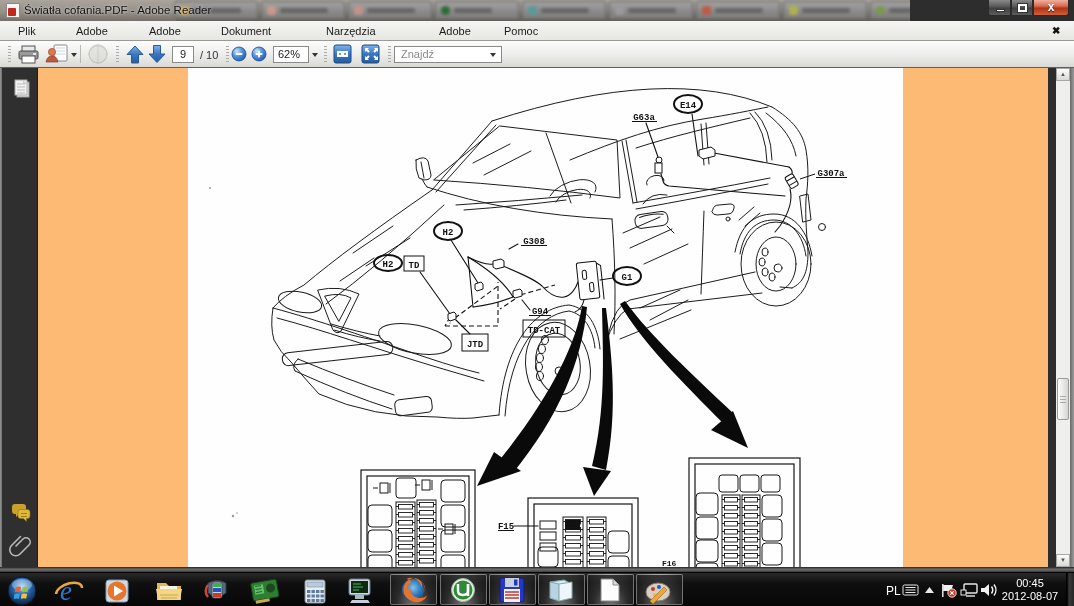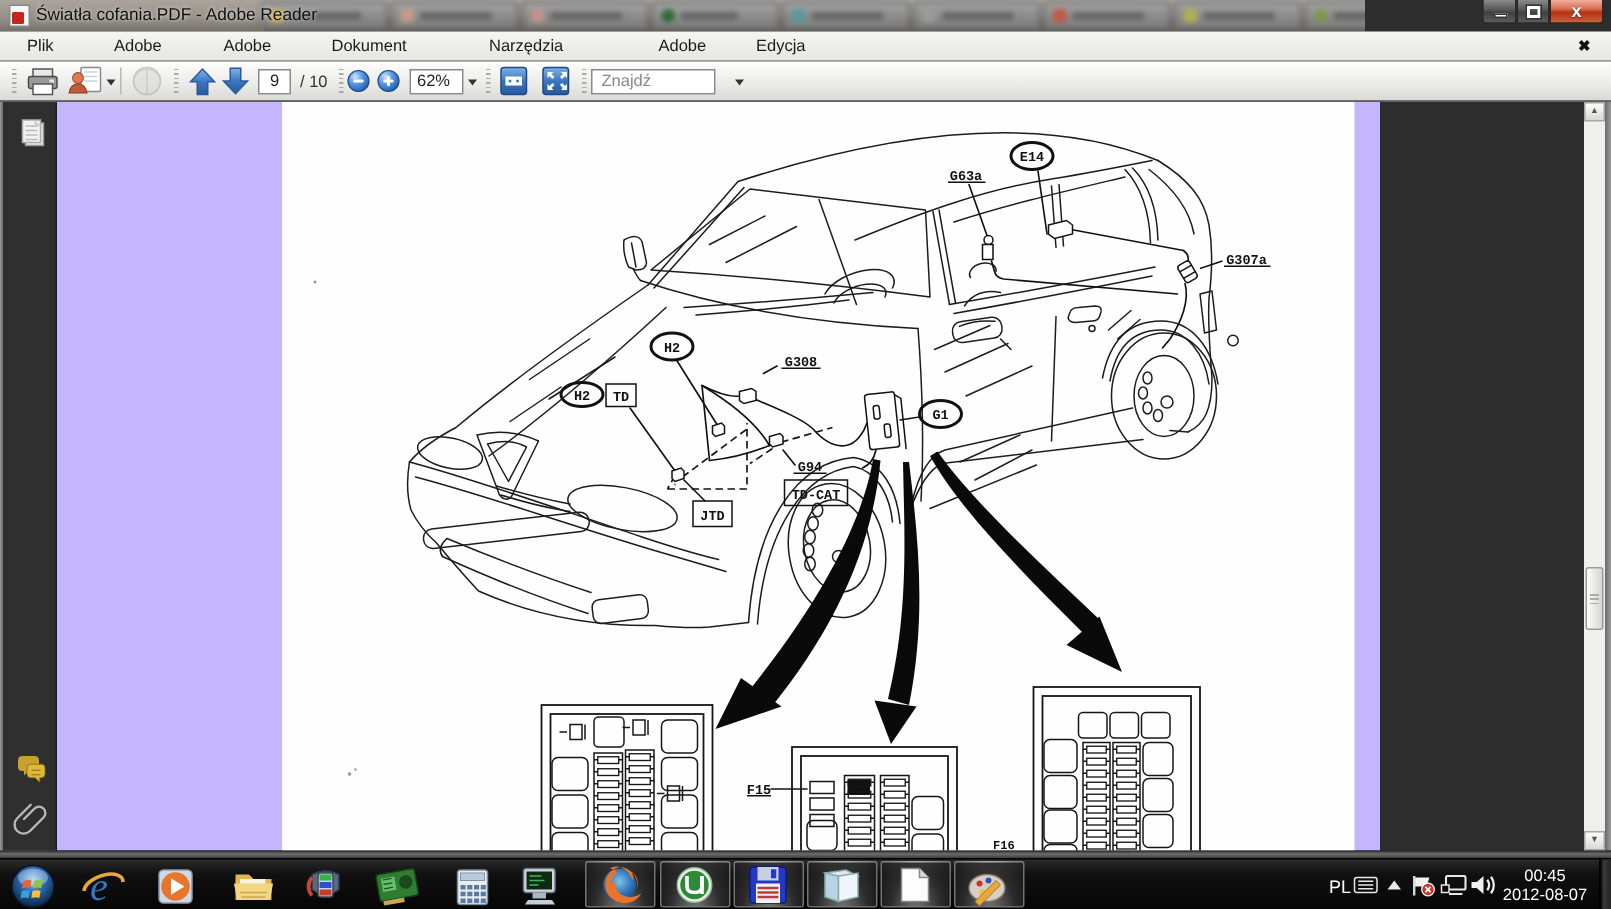--- a/index.html
+++ b/index.html
@@ -35,21 +35,21 @@
 
 #toolbar { position:absolute; left:0; top:41px; width:1074px; height:27px;
   background:linear-gradient(180deg,#fdfdfc 0%,#ececea 55%,#d9d9d5 100%); border-bottom:1px solid #5f5f5f; }
 .grip { position:absolute; top:5px; width:3px; height:16px;
   background-image:repeating-linear-gradient(180deg,#aaa 0 1px,transparent 1px 3px); }
 .tsep { position:absolute; top:4px; width:1px; height:18px; background:#b8b8b4; }
 .tfield { position:absolute; background:#fff; border:1px solid #8a8a8a; font-size:11px; color:#222; }
 .ttext { position:absolute; font-size:11px; color:#333; }
 .caret { position:absolute; width:0; height:0; border-left:3px solid transparent; border-right:3px solid transparent; border-top:4px solid #333; }
 
-#main { position:absolute; left:0; top:68px; width:920px; height:499px; background:#c4b5fd; }
+#main { position:absolute; left:0; top:68px; width:1048px; height:499px; background:#fdba74; }
 #lborder { position:absolute; left:0; top:0; width:2px; height:499px; background:linear-gradient(90deg,#9a9a9a,#6a6a6a); }
 #sidebar { position:absolute; left:2px; top:0; width:36px; height:499px; background:#2f2f2f; border-right:1px solid #1d1d1d; }
 #page { position:absolute; left:188px; top:0; width:715px; height:499px; background:#fefefe; }
 #scroll { position:absolute; left:1056px; top:0; width:14px; height:499px; background:#efefed; }
 .sbtn { position:absolute; left:0; width:14px; height:13px; background:linear-gradient(180deg,#fdfdfd,#d8d8d4); border:1px solid #a6a6a2; }
 #sthumb { position:absolute; left:1px; top:310px; width:12px; height:42px; background:linear-gradient(90deg,#fdfdfd,#d5d5d1); border:1px solid #9a9a96; border-radius:2px; }
 #sthumb:after { content:""; position:absolute; left:2px; top:17px; width:6px; height:7px; background-image:repeating-linear-gradient(180deg,#aaa 0 1px,transparent 1px 3px); }
 #rborder { position:absolute; left:1070px; top:0; width:4px; height:499px; background:linear-gradient(90deg,#6a6a6a,#9c9c9c); }
 #bottomframe { position:absolute; left:0; top:567px; width:1074px; height:5px;
   background:linear-gradient(180deg,#222 0%,#6e6e6e 45%,#3e3e3e 100%); }
@@ -120,21 +120,21 @@
     <div class="wb cls"><span style="font-weight:bold;font-size:12px;text-shadow:0 1px 1px #333">x</span></div>
   </div>
 
   <div id="menubar">
     <div class="mi" style="left:18px">Plik</div>
     <div class="mi" style="left:76px">Adobe</div>
     <div class="mi" style="left:149px">Adobe</div>
     <div class="mi" style="left:221px">Dokument</div>
     <div class="mi" style="left:326px">Narzędzia</div>
     <div class="mi" style="left:439px">Adobe</div>
-    <div class="mi" style="left:504px">Edycja</div>
+    <div class="mi" style="left:504px">Pomoc</div>
     <div id="menux">✖</div>
   </div>
 
   <div id="toolbar">
     <div class="grip" style="left:8px"></div>
     <svg id="tbicons" style="position:absolute;left:0;top:0" width="1074" height="27" viewBox="0 0 1074 27">
       <defs>
         <radialGradient id="sph" cx="35%" cy="30%" r="75%">
           <stop offset="0%" stop-color="#cfe6fa"></stop>
             <stop offset="45%" stop-color="#5a9ae0"></stop>
@@ -196,21 +196,21 @@
     </svg>
     <div class="tsep" style="left:80px"></div>
     <div class="grip" style="left:116px"></div>
     <div class="tfield" style="left:172px;top:5px;width:22px;height:17px;text-align:center;line-height:15px">9</div>
     <div class="ttext" style="left:200px;top:8px">/ 10</div>
     <div class="grip" style="left:226px"></div>
     <div class="tfield" style="left:273px;top:5px;width:36px;height:17px;line-height:15px;padding-left:4px">62%</div>
     <div class="caret" style="left:312px;top:12px"></div>
     <div class="grip" style="left:324px"></div>
     <div class="grip" style="left:388px"></div>
-    <div class="tfield" style="left:394px;top:5px;width:83px;height:17px;line-height:15px;padding-left:6px;color:#888">Znajdź</div>
+    <div class="tfield" style="left:394px;top:5px;width:108px;height:17px;line-height:15px;padding-left:6px;color:#888">Znajdź</div>
     <div class="caret" style="left:490px;top:12px"></div>
   </div>
 
   <div id="main">
     <div id="sidebar">
       <svg width="37" height="499" viewBox="0 0 37 499">
         <g>
           <rect x="15" y="14" width="12" height="15" fill="#e8e8e8" stroke="#999" stroke-width="1"></rect>
           <rect x="13" y="12" width="12" height="15" fill="#f2f2f2" stroke="#aaa" stroke-width="1"></rect>
           <path d="M15,16 h8 M15,19 h8 M15,22 h8 M15,25 h8" stroke="#bbb" stroke-width="1"></path>

